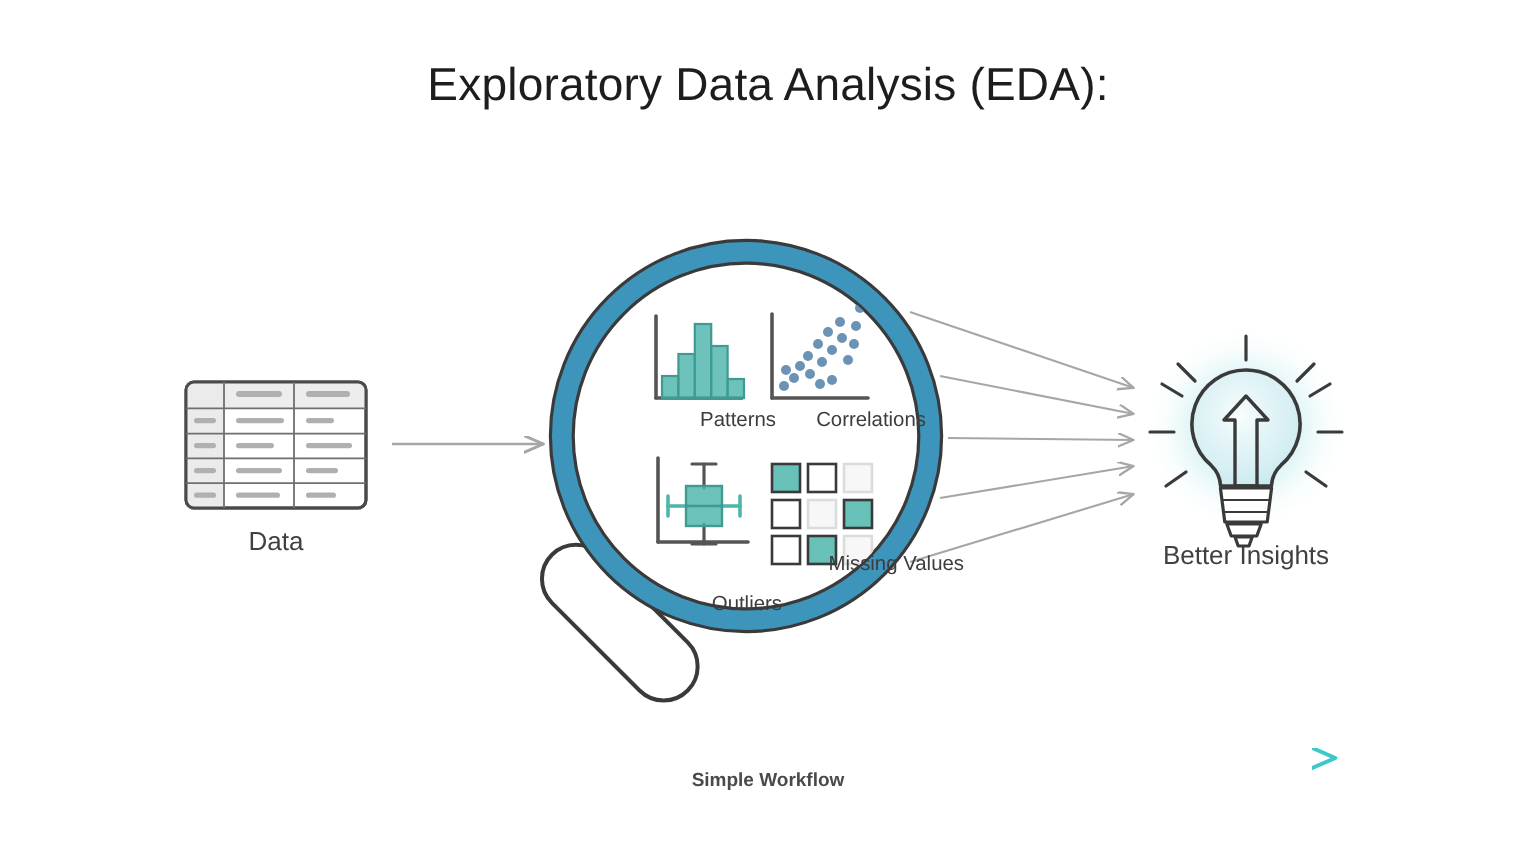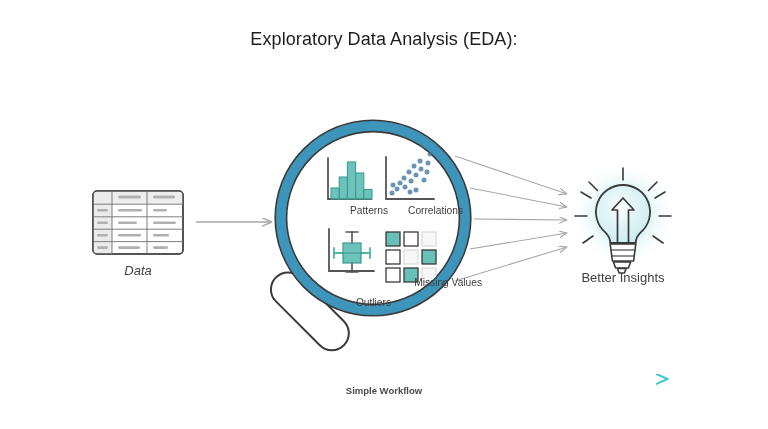--- a/index.html
+++ b/index.html
@@ -25,21 +25,21 @@
   .title-block {
     position: absolute;
     left: 0;
     top: 28px;
     width: 768px;
     text-align: center;
     line-height: 1.30;
   }
   .title-line {
     display: block;
-    font-size: 18px;
+    font-size: 23px;
     font-weight: 400;
     color: #1d1d1d;
     letter-spacing: 0.1px;
   }
   .label {
     position: absolute;
     text-align: center;
     color: #404040;
     font-size: 13px;
     white-space: nowrap;
@@ -262,21 +262,21 @@
         <line x1="611" y1="250" x2="635.2" y2="250"></line>
         <line x1="611.6" y1="256" x2="634.6" y2="256"></line>
       </g>
     </g>
 
     <g>
       <line x1="90" y1="379" x2="668" y2="379" stroke="url(#wfGrad)" stroke-width="1.6" marker-end="url(#arrowTeal)"></line>
     </g>
   </svg>
 
-  <div class="label" style="left:88px; top:263px; width:100px;font-style:italic;">Data</div>
+  <div class="label" style="left:88px; top:263px; width:100px;">Data</div>
 
   <div class="label" style="left:558px; top:270px; width:130px;">Better Insights</div>
 
   <div class="mini-label" style="left:310px; top:205px; width:78px;">Patterns</div>
 
   <div class="mini-label" style="left:375px; top:205px; width:88px;">Correlations</div>
 
   <div class="mini-label" style="left:313px; top:277px; width:78px;margin-top:20px;">Outliers</div>
 
   <div class="mini-label" style="left:386px; top:277px; width:96px;">Missing Values</div>

